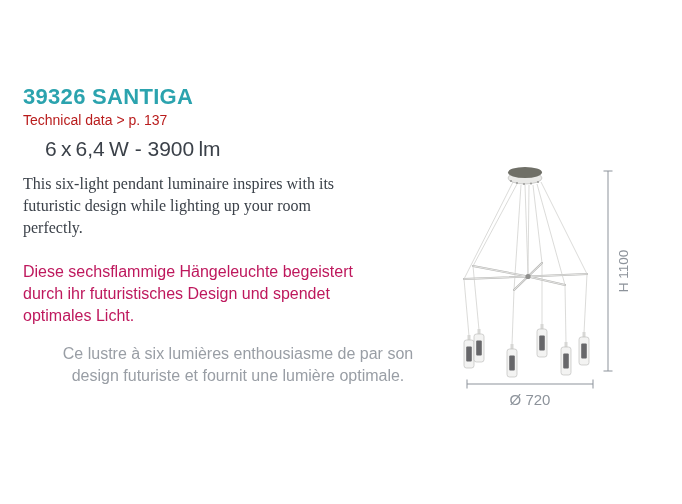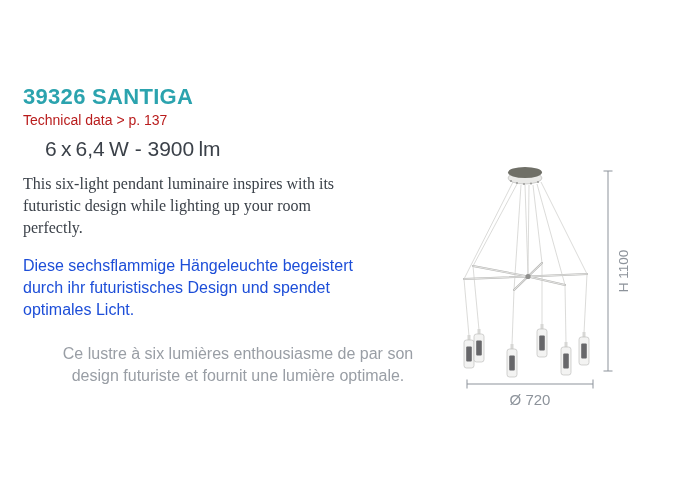--- a/index.html
+++ b/index.html
@@ -41,21 +41,21 @@
   .desc {
     position: absolute;
     left: 23px;
     width: 430px;
     margin: 0;
     font-size: 16px;
     line-height: 22px;
     white-space: pre-line;
   }
   .desc.en { top: 173px; color: #3b4149; font-family: Liberation Serif, serif; }
-  .desc.de { top: 255px; color: #1d4ed8; }
+  .desc.de { top: 261px; color: #be185d; }
   .desc.fr { top: 343px; color: #999ea5; text-align: center; }
   .figure {
     position: absolute;
     left: 440px;
     top: 150px;
   }
 </style>
 </head>
 <body>
 

